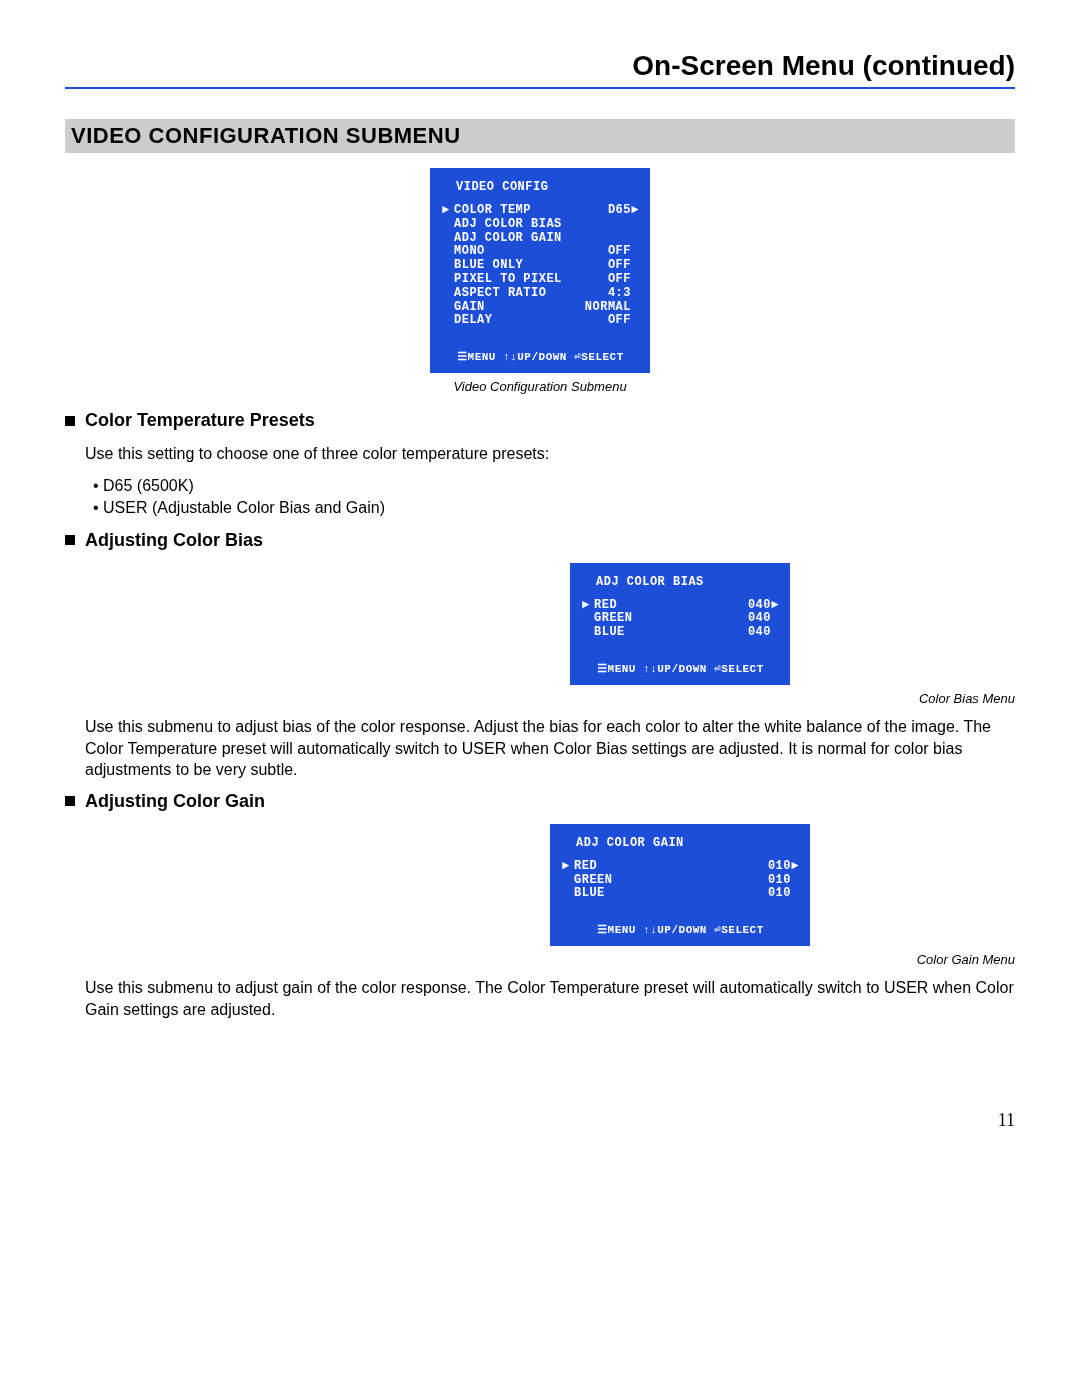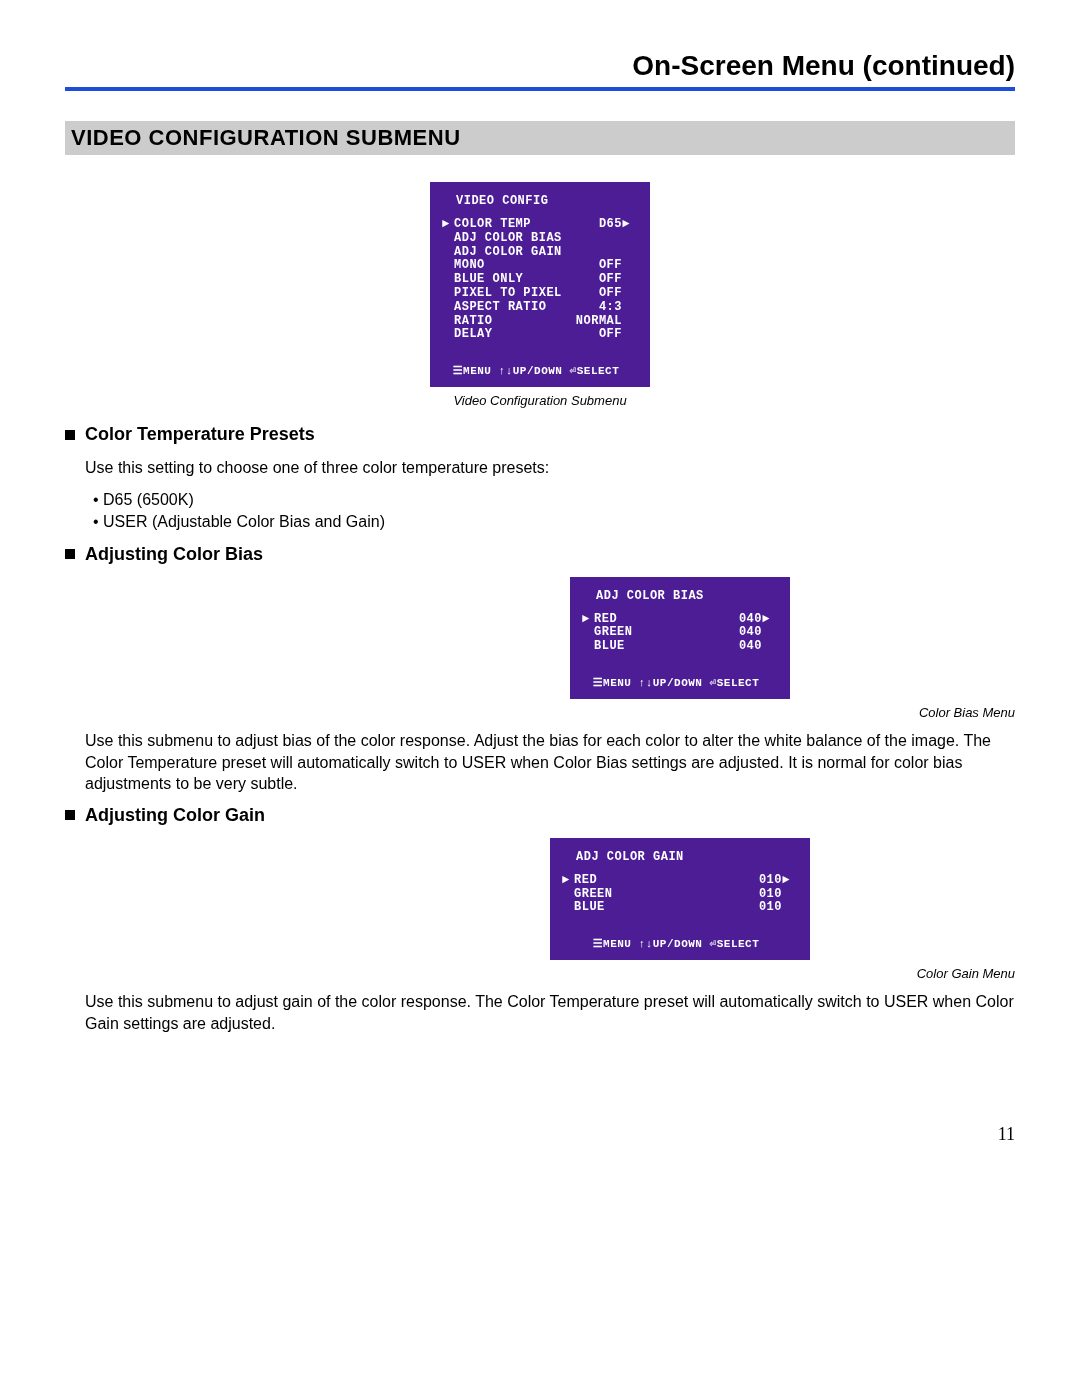--- a/index.html
+++ b/index.html
@@ -9,39 +9,39 @@
     color: #000;
     width: 1080px;
     margin: 0 auto;
     padding: 50px 65px 60px 65px;
   }
   .page-title {
     text-align: right;
     font-size: 28px;
     font-weight: bold;
     padding-bottom: 5px;
-    border-bottom: 4px solid #1d4ed8;
+    border-bottom: 2px solid #1d4ed8;
     margin-bottom: 30px;
   }
   .section-header {
     background: #ccc;
     font-size: 22px;
     font-weight: bold;
     padding: 4px 6px;
     letter-spacing: 0.5px;
     margin-bottom: 15px;
   }
   .osd {
-    background: #4c1d95;
+    background: #1d4ed8;
     color: #fff;
     font-family: "Courier New", monospace;
     font-weight: bold;
     width: 220px;
-    margin: 12px auto 6px auto;
-    padding: 12px 20px 10px 12px;
+    margin: 0 auto 6px auto;
+    padding: 12px 11px 10px 12px;
     font-size: 12px;
     letter-spacing: 0.5px;
   }
   .osd-wide { width: 260px; }
   .osd .osd-title { margin-bottom: 10px; padding-left: 14px; }
   .osd .row { display: flex; justify-content: space-between; line-height: 1.15; }
   .osd .row .label { display: flex; align-items: center; }
   .osd .row .arrow { width: 12px; display: inline-block; }
   .osd .row .value { text-align: right; display: flex; align-items: center; justify-content: space-between; }
   .osd .row .value .tail { width: 8px; display: inline-block; }
@@ -165,21 +165,21 @@
             <span>ASPECT RATIO</span>
           </span>
           <span class="value">
             <span>4:3</span>
             <span class="tail"></span>
           </span>
         </div>
         <div class="row">
           <span class="label">
             <span class="arrow"></span>
-            <span>RATIO</span>
+            <span>GAIN</span>
           </span>
           <span class="value">
             <span>NORMAL</span>
             <span class="tail"></span>
           </span>
         </div>
         <div class="row">
           <span class="label">
             <span class="arrow"></span>
             <span>DELAY</span>

